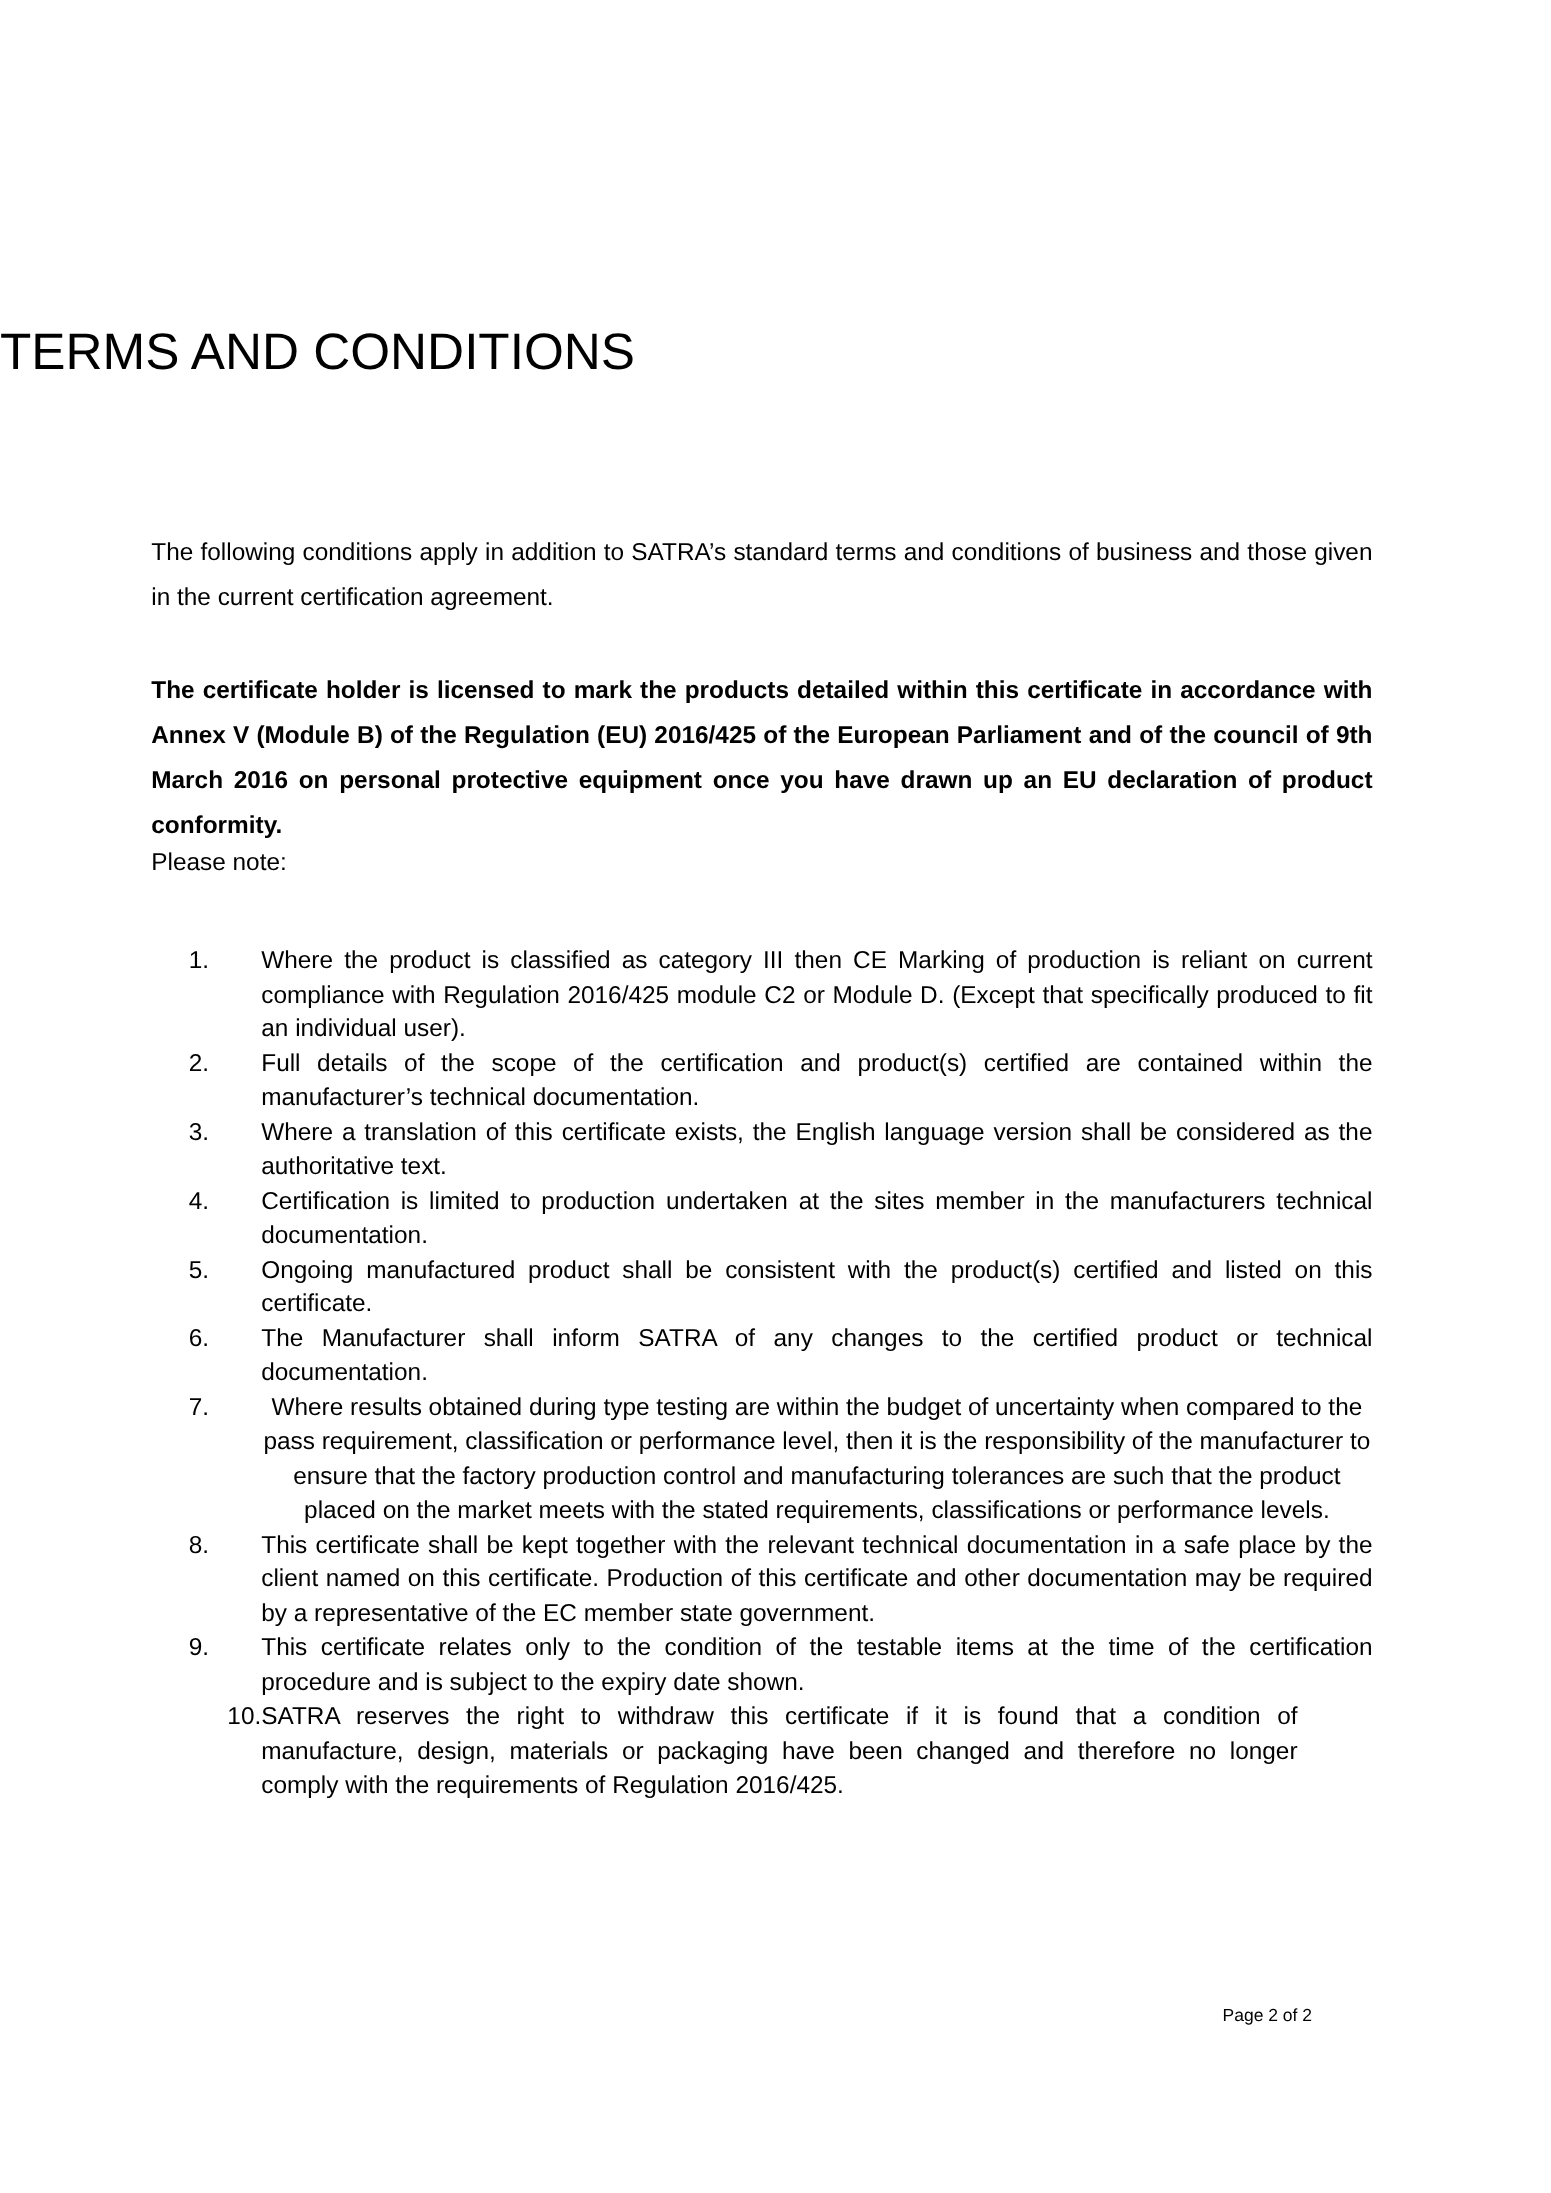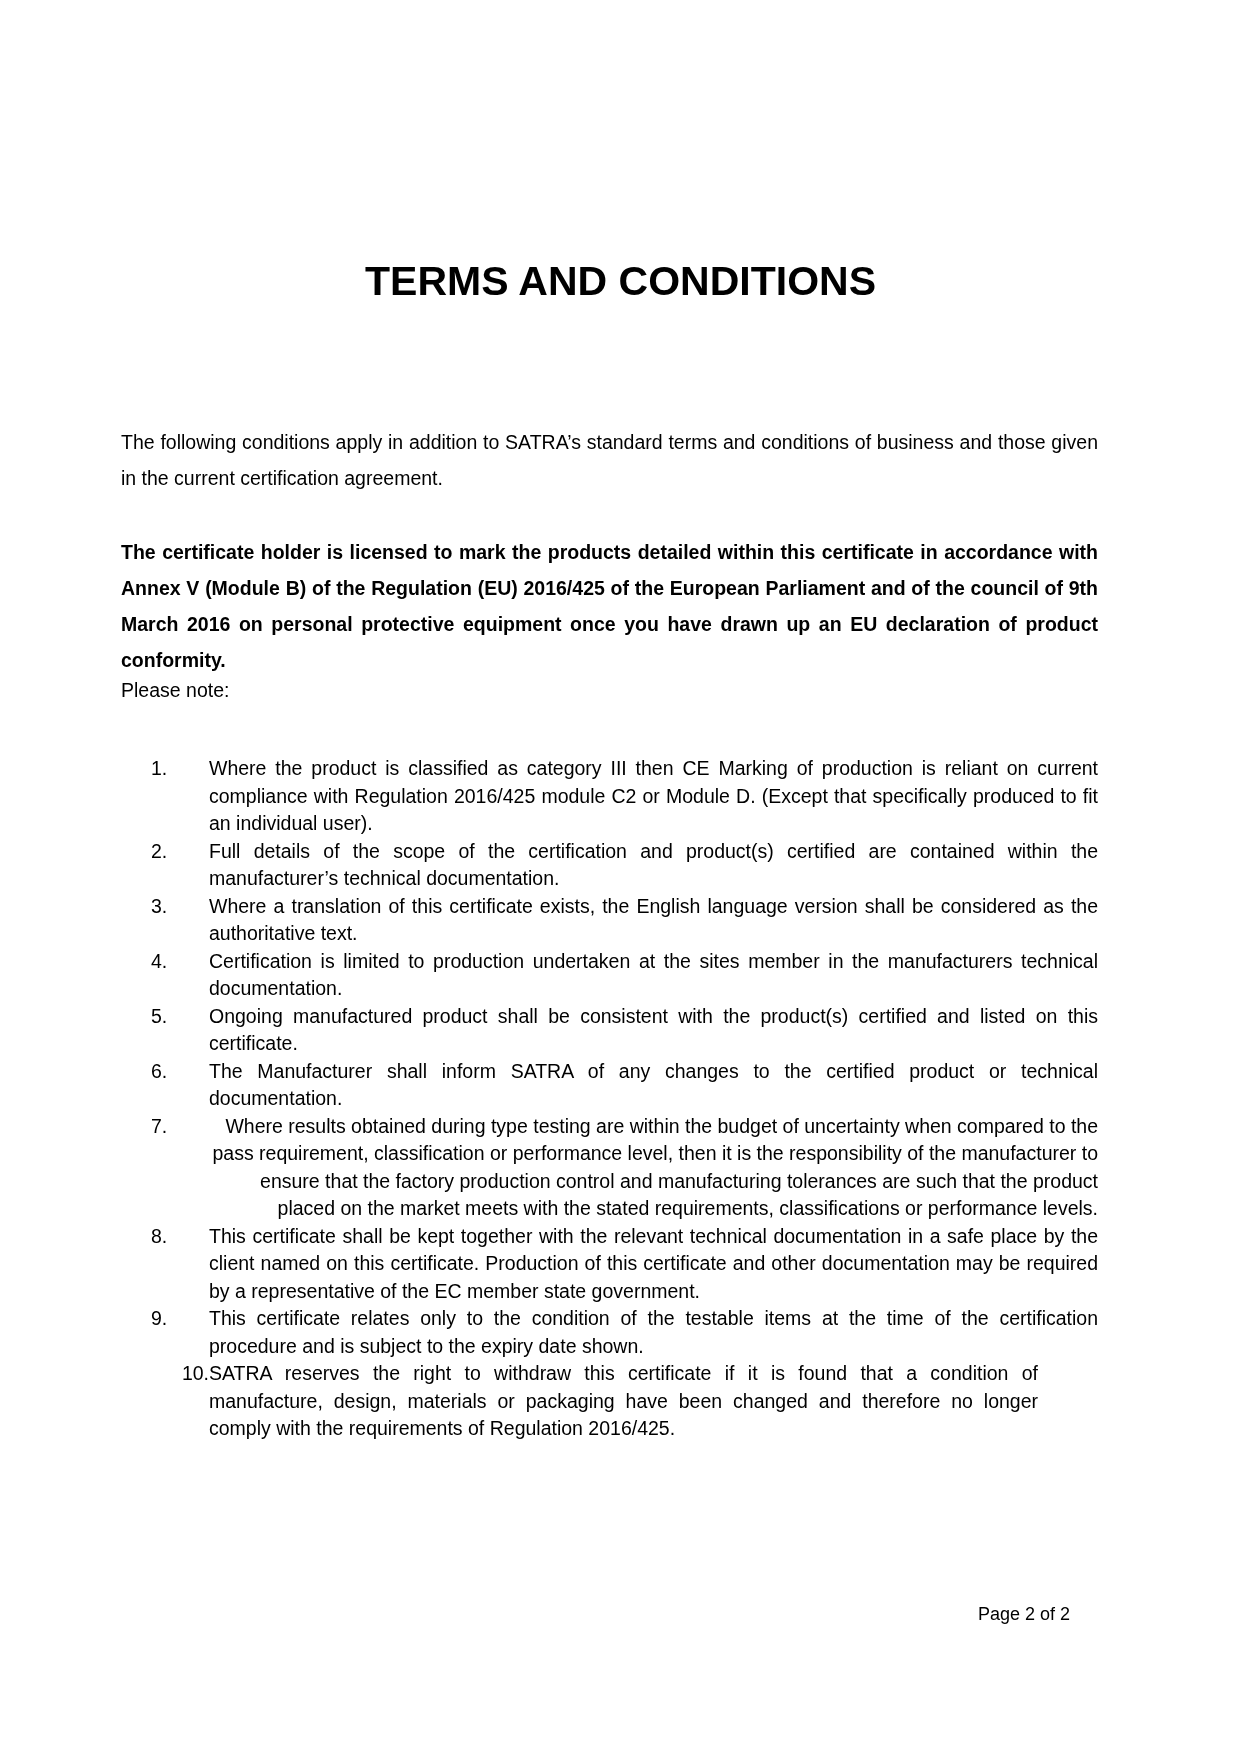--- a/index.html
+++ b/index.html
@@ -13,23 +13,23 @@
       position: relative;
       overflow: hidden;
       font-family: "Liberation Sans", sans-serif;
       color: #000000;
     }
     .title {
       position: absolute;
       top: 258px;
       left: 0;
       width: 1241px;
-      text-align: center;
+      text-align: left;
       font-size: 41px;
-      font-weight: bold;
+      font-weight: normal;
       letter-spacing: 0px;
       margin: 0;
     }
     .para {
       position: absolute;
       left: 121px;
       width: 977px;
       font-size: 19.5px;
       line-height: 36px;
       text-align: justify;
@@ -62,27 +62,27 @@
     }
     .list-num.two-digit {
       padding-left: 30px;
       text-align: right;
     }
     .list-text {
       flex: 1;
       text-align: justify;
     }
     .list-item.left .list-text {
-      text-align: right;
+      text-align: center;
     }
     .page-number {
       position: absolute;
       top: 1604px;
       left: 978px;
-      font-size: 18px;
+      font-size: 14px;
     }
   </style>
 </head>
 <body>
 
 <h1 class="title">TERMS AND CONDITIONS</h1>
 
 <p class="para" id="intro">The following conditions apply in addition to SATRA’s standard terms and conditions of business and those given in the current certification agreement.</p>
 
 <p class="para" id="license">The certificate holder is licensed to mark the products detailed within this certificate in accordance with Annex V (Module B) of the Regulation (EU) 2016/425 of the European Parliament and of the council of 9th March 2016 on personal protective equipment once you have drawn up an EU declaration of product conformity.</p>

